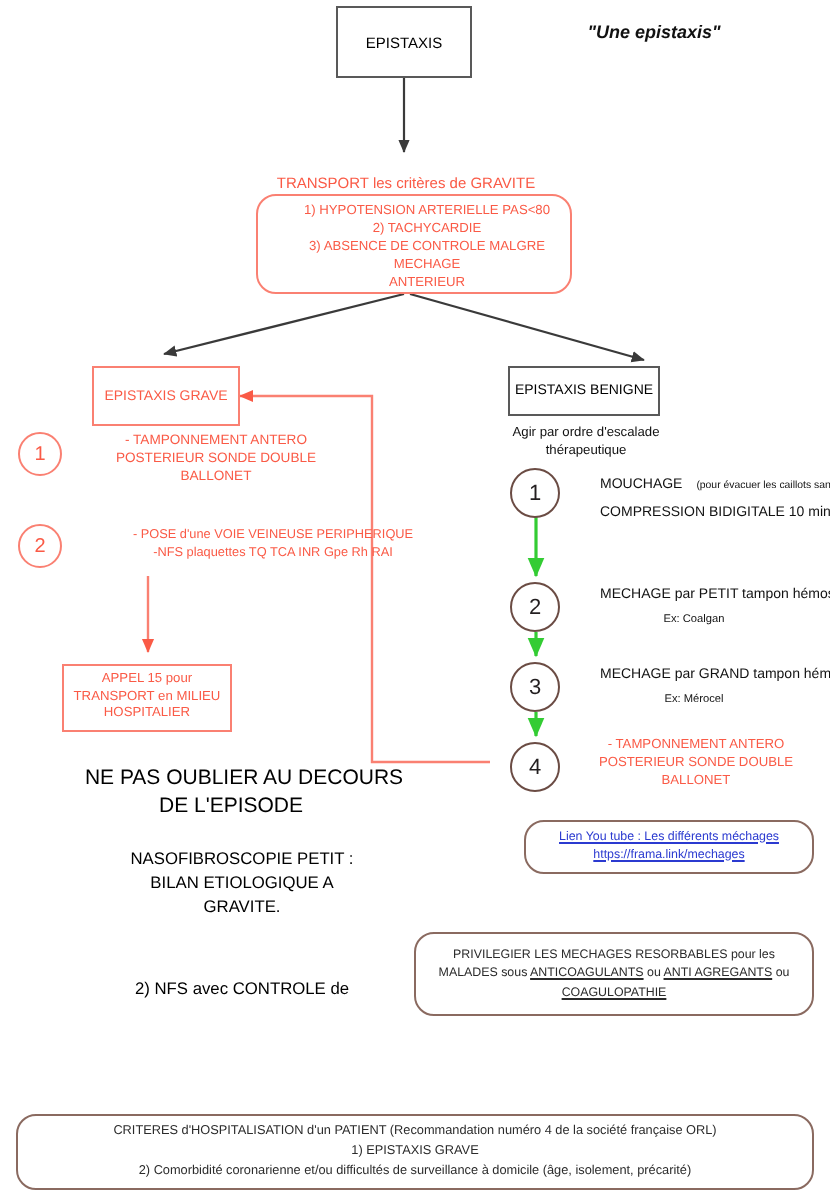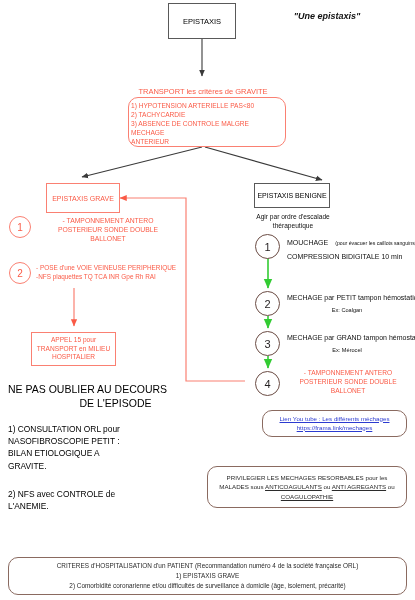--- a/index.html
+++ b/index.html
@@ -23,21 +23,21 @@
   .box-brown-rnd{border:1px solid #8a6a60;border-radius:10px;background:#fff;color:#2b2b2b;}
   .box-blue-rnd{border:1px solid #8a6a60;border-radius:10px;background:#fff;color:#2b3ad0;}
   .circle{
     box-sizing:border-box;border-radius:50%;
     display:flex;align-items:center;justify-content:center;
     background:#fff;
   }
   .circle-red{border:1px solid #fa8072;color:#fa5a46;}
   .circle-brown{border:1px solid #6b4c44;color:#231f20;}
   svg.overlay{position:absolute;left:0;top:0;width:415px;height:600px;pointer-events:none;}
-  .t-left{text-align:left;}
+  .t-left{text-align:center;margin-left:13px;}
   .t-center{text-align:center;}
   .nw{white-space:nowrap;}
   .u{text-decoration:underline;}
   .stepline{line-height:1.45;}
 </style>
 </head>
 <body>
 
 <div id="root">
 
@@ -186,29 +186,27 @@
       <div class="u">COAGULOPATHIE</div>
     </div>
   </div>
 
   <div class="abs" style="left:8px;top:382px;width:215px;font-size:10.5px;line-height:1.35;color:#000;">
     <div class="t-left">NE PAS OUBLIER AU DECOURS</div>
     <div class="t-center">DE L'EPISODE</div>
   </div>
 
   <div class="abs t-left" style="left:8px;top:423px;width:200px;font-size:8.4px;line-height:1.45;color:#000;">
-    <div>1) CONSULTATION ORL pour</div>
     <div>NASOFIBROSCOPIE PETIT :</div>
     <div>BILAN ETIOLOGIQUE A</div>
     <div>GRAVITE.</div>
   </div>
 
   <div class="abs t-left" style="left:8px;top:488px;width:200px;font-size:8.4px;line-height:1.45;color:#000;">
     <div>2) NFS avec CONTROLE de</div>
-    <div>L'ANEMIE.</div>
   </div>
 
   <div class="abs box box-brown-rnd" style="left:8px;top:557px;width:399px;height:38px;">
     <div class="t-center" style="font-size:6.4px;line-height:1.55;">
       <div>CRITERES d'HOSPITALISATION d'un PATIENT (Recommandation numéro 4 de la société française ORL)</div>
       <div>1) EPISTAXIS GRAVE</div>
       <div>2) Comorbidité coronarienne et/ou difficultés de surveillance à domicile (âge, isolement, précarité)</div>
     </div>
   </div>
 

